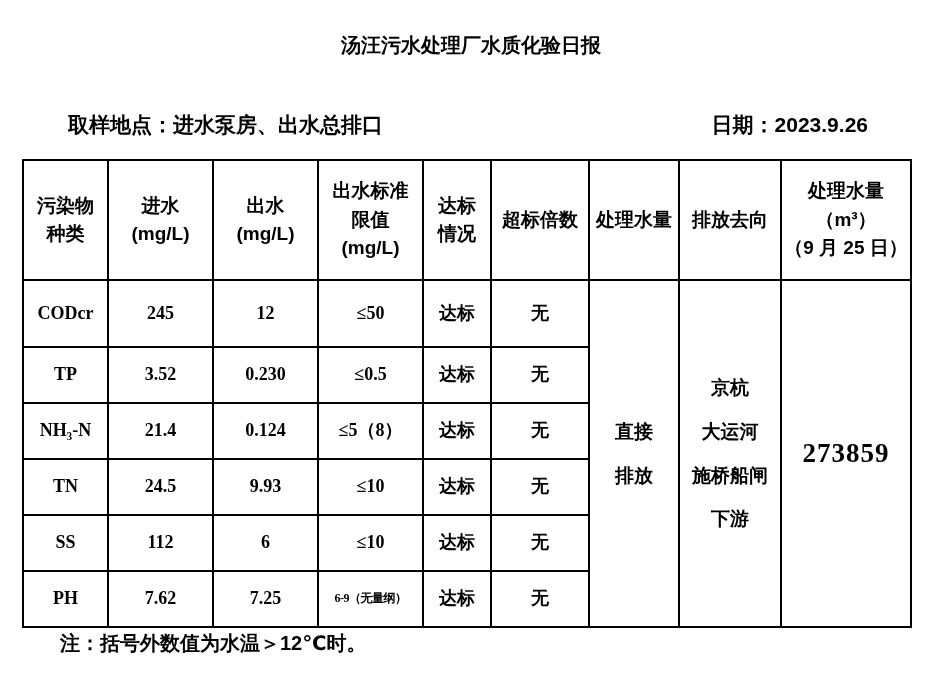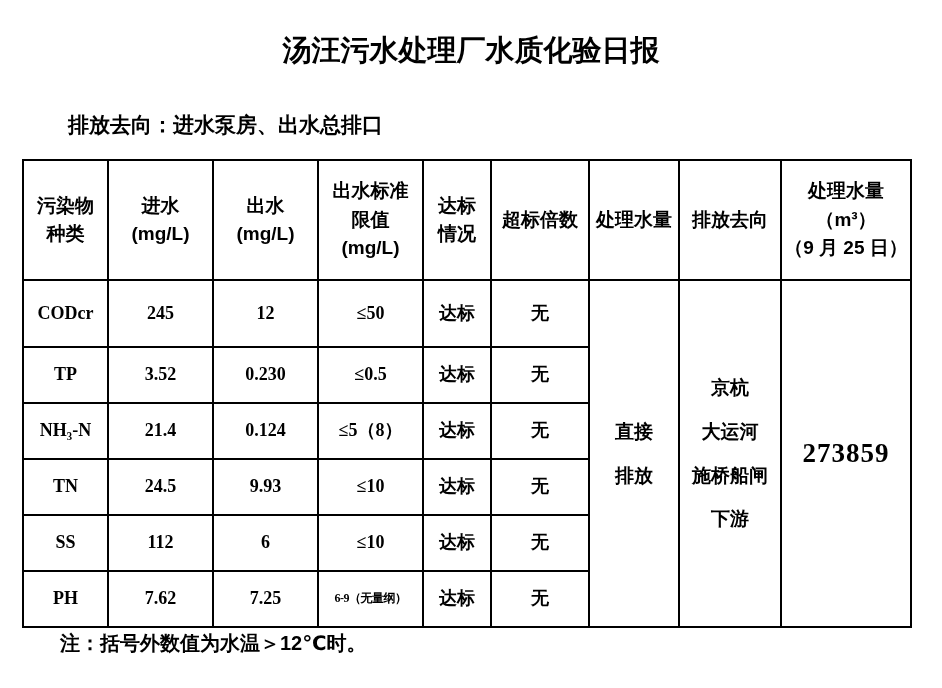--- a/index.html
+++ b/index.html
@@ -2,21 +2,21 @@
 <html><head>
 <meta charset="utf-8">
 <style>
   html,body{margin:0;padding:0;background:#fff;}
   body{
     width:942px;height:688px;position:relative;overflow:hidden;
     font-family:"Liberation Sans","DejaVu Sans",sans-serif;color:#000;
   }
   .title{
     position:absolute;top:33px;left:0;width:100%;margin:0;
-    text-align:center;font-size:29px;font-weight:bold;line-height:1.2;
+    text-align:center;font-size:20px;font-weight:bold;line-height:1.2;
   }
   .meta{
     position:absolute;top:111px;left:68px;right:74px;
     display:flex;justify-content:space-between;
     font-size:21px;font-weight:bold;
   }
   table.report{
     position:absolute;top:159px;left:22px;
     border-collapse:collapse;table-layout:fixed;
   }
@@ -40,21 +40,22 @@
   }
 </style>
 </head>
 <body>
 
 <div>
 
   <h1 class="title">汤汪污水处理厂水质化验日报</h1>
 
   <div class="meta">
-    <span>排放去向：进水泵房、出水总排口</span>
+    <span>取样地点：进水泵房、出水总排口</span>
+    <span>日期：2023.9.26</span>
   </div>
 
   <table class="report">
     <colgroup>
       <col style="width:85px">
         <col style="width:105px">
         <col style="width:105px">
       <col style="width:105px">
         <col style="width:68px">
         <col style="width:98px">

